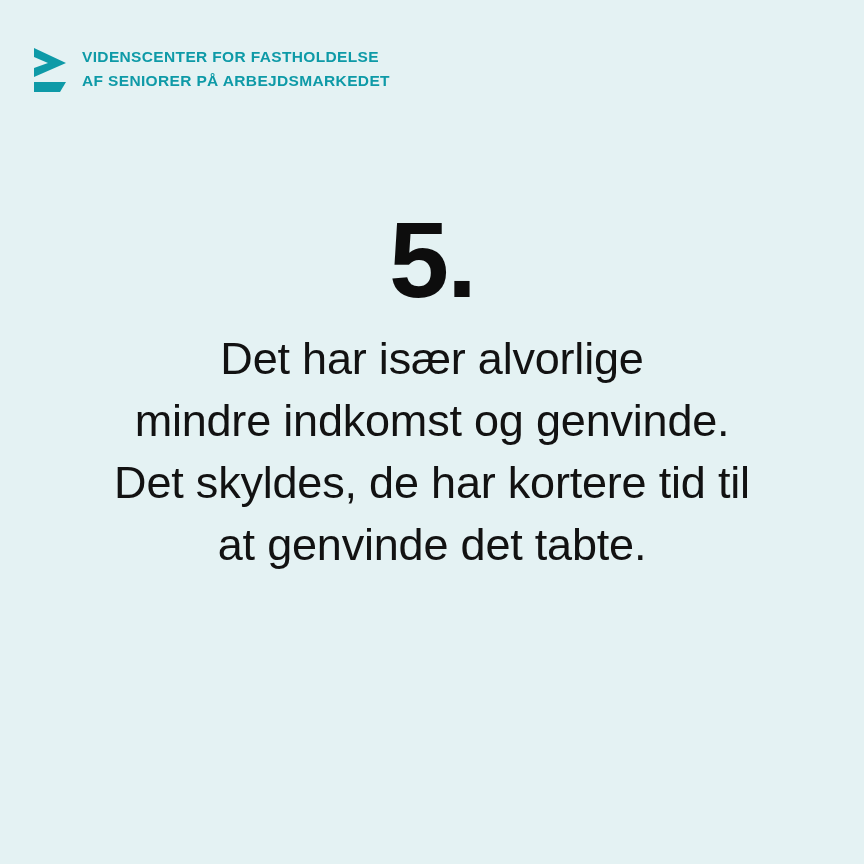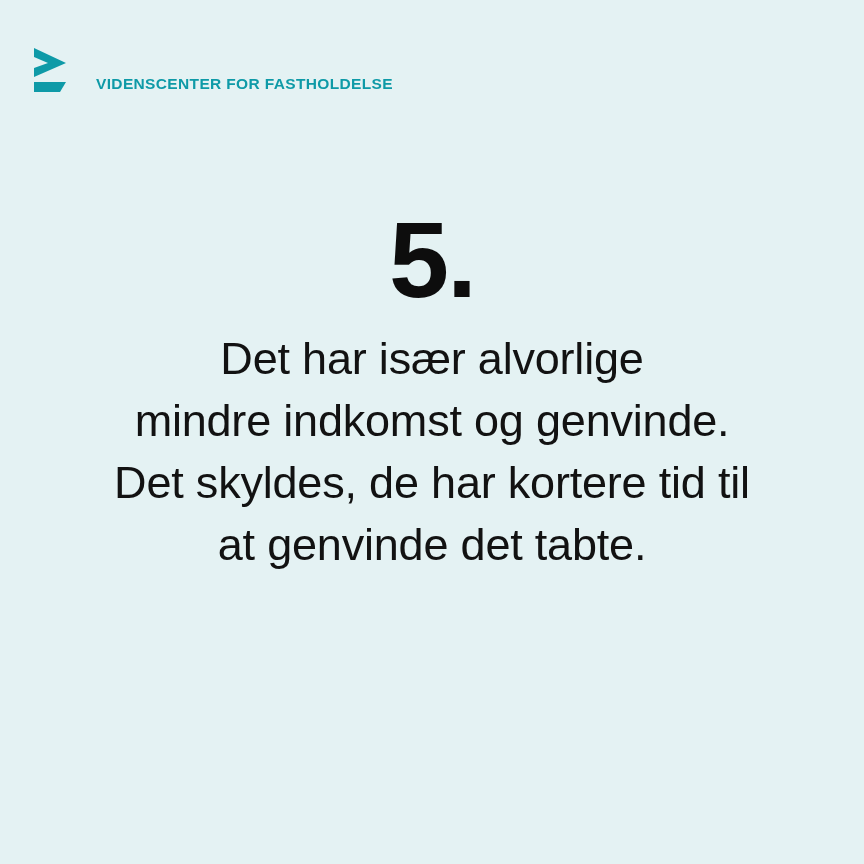--- a/index.html
+++ b/index.html
@@ -18,22 +18,21 @@
     position: absolute;
     inset: 0;
     background: #e4f2f3;
   }
   
   .logo-block {
     position: absolute;
     top: 42px;
     left: 32px;
     display: flex;
-    align-items: flex-end;
-    gap: 14px;
+    align-items: center;
   }
   .logo-mark {
     width: 50px;
     height: 52px;
     flex: none;
     margin-top: 2px;
   }
   .logo-text {
     font-family: "Liberation Sans", sans-serif;
     font-weight: bold;
@@ -80,20 +79,21 @@
 
 <div class="slide">
 
   <div class="logo-block">
     <svg class="logo-mark" viewBox="0 0 50 52" aria-hidden="true">
       <path d="M2 4 L34 19 L2 33 L2 24 L16 19 L2 13 Z" fill="#0e9aa7"></path>
       <path d="M2 38 L34 38 L28 48 L2 48 Z" fill="#0e9aa7"></path>
     </svg>
     <div class="logo-text">
       <div>VIDENSCENTER FOR FASTHOLDELSE</div>
+      <div>AF SENIORER PÅ ARBEJDSMARKEDET</div>
     </div>
   </div>
 
   <div class="content">
     <div class="numeral">5.</div>
     <div class="statement">
       <div>Det har især alvorlige</div>
       <div>mindre indkomst og genvinde.</div>
       <div>Det skyldes, de  har kortere tid til</div>
       <div>at genvinde det tabte.</div>

